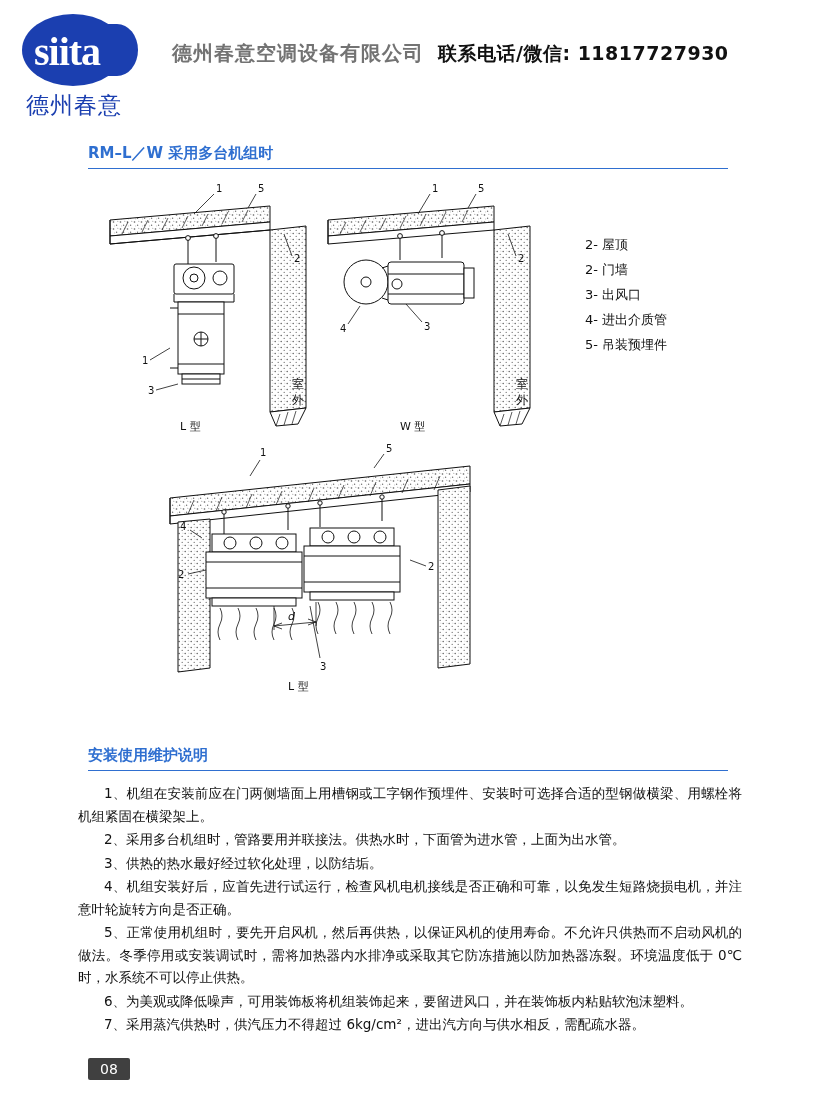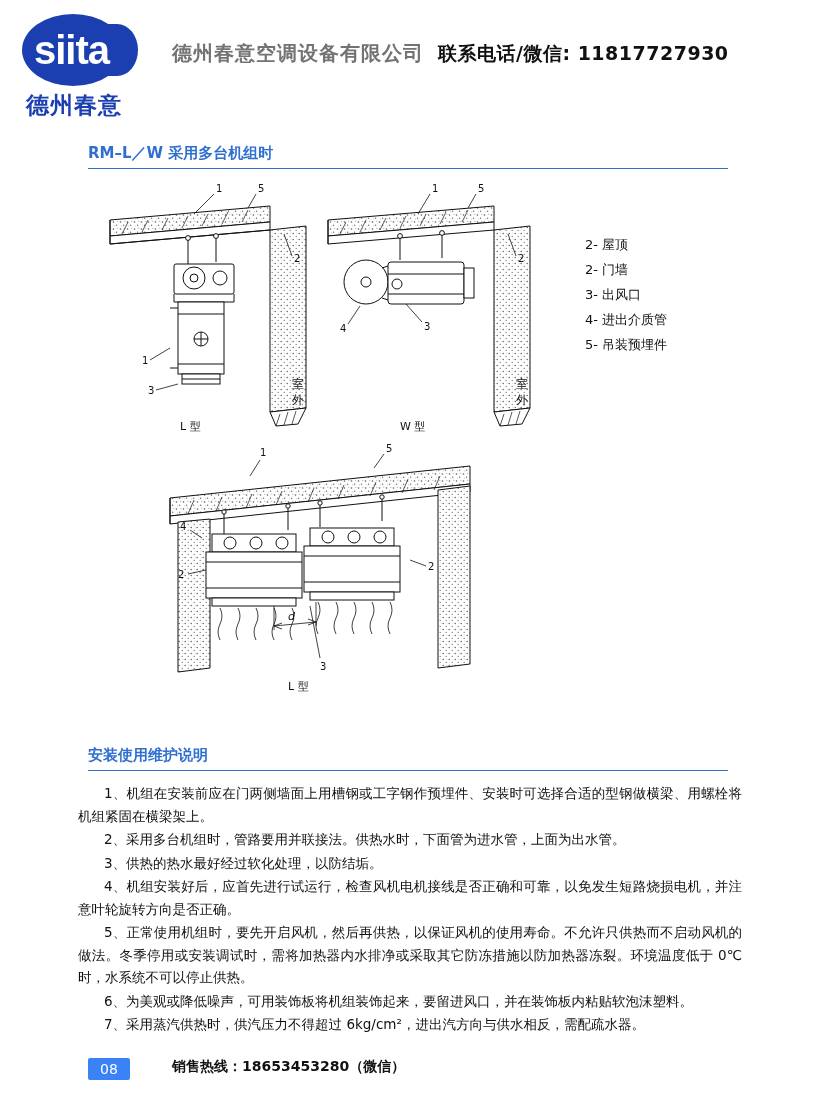--- a/index.html
+++ b/index.html
@@ -42,28 +42,28 @@
     border-radius: 0 50% 50% 0;
   }
   .logo-text {
     position: absolute;
     left: 12px; top: 14px;
     color: #ffffff;
     font-size: 40px;
     font-weight: bold;
     letter-spacing: -1px;
     z-index: 3;
-    font-family: Liberation Sans, sans-serif;
+    font-family: Liberation Serif, serif;
   }
   .logo-sub {
     position: absolute;
     left: 4px; top: 76px;
     color: #1b3fb0;
     font-size: 23px;
-    font-weight: bold;
+    font-weight: normal;
     letter-spacing: 1px;
   }
   .company-name {
     position: absolute;
     left: 172px; top: 40px;
     font-size: 20px;
     font-weight: bold;
     color: #737373;
     letter-spacing: 1px;
     text-align: right;
@@ -123,21 +123,21 @@
     text-align: justify;
   }
   .body-text p { margin: 0 0 1px 0; text-indent: 26px; }
 
   
   .footer { position: absolute; left: 0; top: 1052px; width: 816px; height: 48px; }
   .page-badge {
     position: absolute;
     left: 88px; top: 1058px;
     width: 42px; height: 22px;
-    background: #3b82f6;
+    background: #404040;
     color: #fff;
     font-size: 14px;
     text-align: center;
     line-height: 22px;
     border-radius: 2px;
   }
   .footer-text {
     position: absolute;
     left: 172px; top: 1058px;
     font-size: 14px;
@@ -397,15 +397,14 @@
     <p>2、采用多台机组时，管路要用并联接法。供热水时，下面管为进水管，上面为出水管。</p>
     <p>3、供热的热水最好经过软化处理，以防结垢。</p>
     <p>4、机组安装好后，应首先进行试运行，检查风机电机接线是否正确和可靠，以免发生短路烧损电机，并注意叶轮旋转方向是否正确。</p>
     <p>5、正常使用机组时，要先开启风机，然后再供热，以保证风机的使用寿命。不允许只供热而不启动风机的做法。冬季停用或安装调试时，需将加热器内水排净或采取其它防冻措施以防加热器冻裂。环境温度低于 0℃时，水系统不可以停止供热。</p>
     <p>6、为美观或降低噪声，可用装饰板将机组装饰起来，要留进风口，并在装饰板内粘贴软泡沫塑料。</p>
     <p>7、采用蒸汽供热时，供汽压力不得超过 6kg/cm²，进出汽方向与供水相反，需配疏水器。</p>
   </div>
 
   <div class="footer"></div>
   <div class="page-badge">08</div>
-  <div class="footer-text">销售热线：18653453280（微信）</div>
 
 </div>
 
 </body></html>

